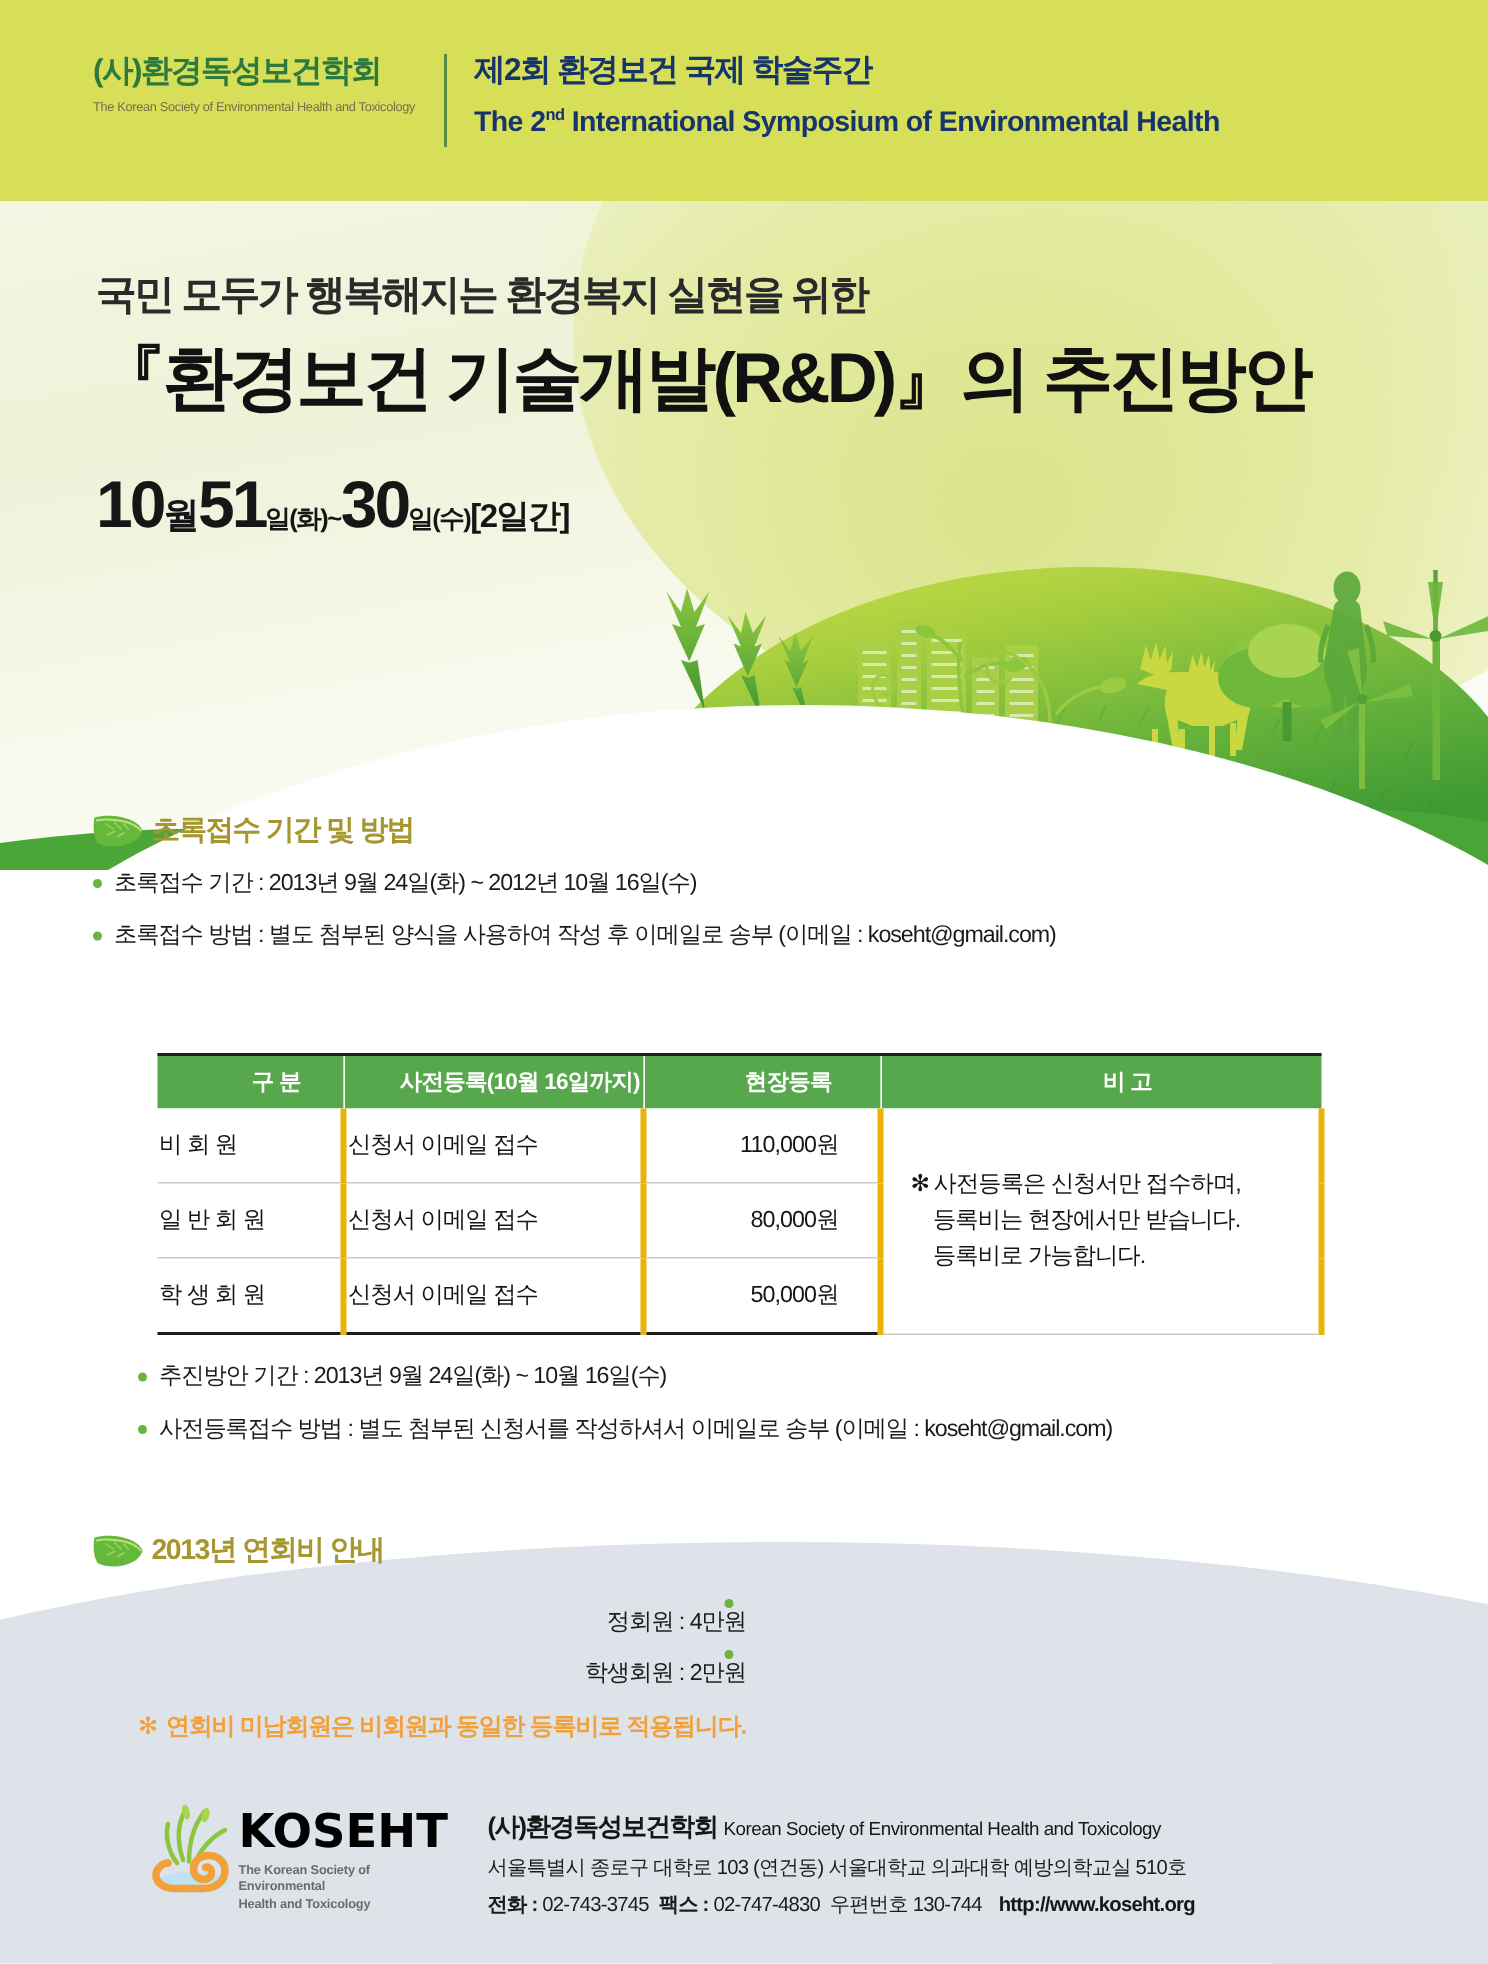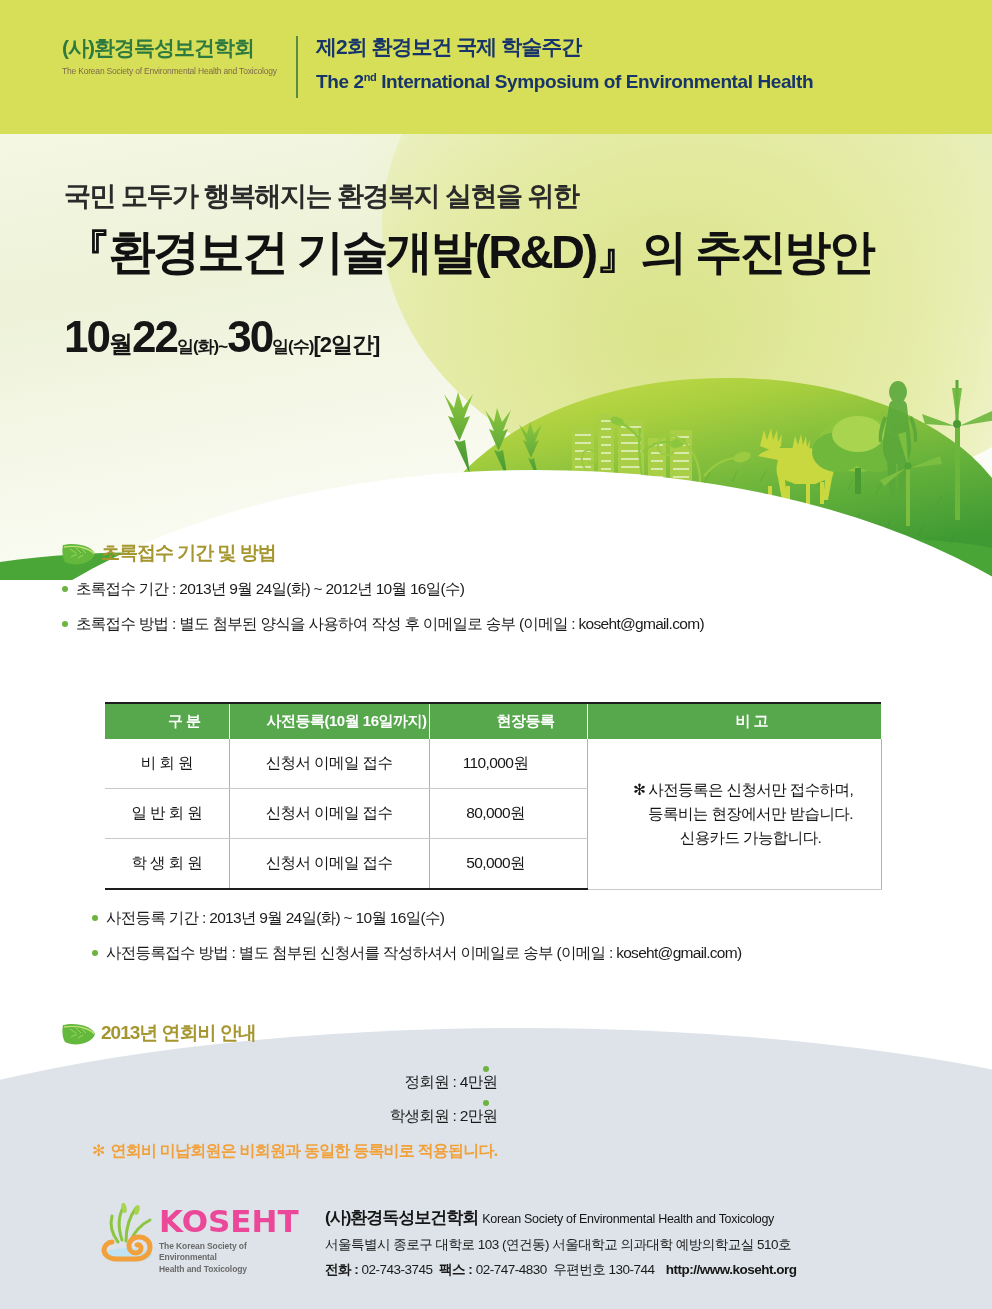--- a/index.html
+++ b/index.html
@@ -147,23 +147,23 @@
     background:#57a84d;color:#ffffff;
     font-size:15px;font-weight:bold;letter-spacing:-.5px;
     height:33px;text-align:center;vertical-align:middle;
     border-right:1px solid #ffffff;
     padding-left:36px;
   }
   table.reg thead th:last-child{border-right:none;}
   table.reg thead tr{border-top:2px solid #1d1d1d;}
   table.reg tbody td{
     height:47px;font-size:15.5px;color:#151515;letter-spacing:-.6px;
-    text-align:center;vertical-align:middle;
+    vertical-align:middle;
     border-bottom:1px solid #c9c9c9;
-    border-right:1px solid #eab308;
+    border-right:4px solid #eab308;
     background:#ffffff;
   }
   table.reg tbody tr:last-child td{border-bottom:2px solid #1d1d1d;}
   td.price{text-align:right;padding-right:26px;}
   td.note{
     text-align:left;padding:0 0 0 18px;font-size:14px;line-height:1.55;
     letter-spacing:-.6px;white-space:nowrap;border-right:none;
     border-bottom:none;
   }
   table.reg tbody tr:last-child td.note{border-bottom:2px solid #1d1d1d;}
@@ -184,21 +184,21 @@
     position:absolute;left:0;top:1192px;width:992px;height:117px;z-index:9;
     display:flex;align-items:flex-start;
   }
   .logo-wrap{
     margin-left:100px;margin-top:8px;width:205px;flex:0 0 auto;
     display:flex;align-items:flex-start;
   }
   .logo-mark{width:56px;height:64px;flex:0 0 auto;}
   .logo-text{margin-left:3px;padding-top:6px;}
   .logo-word{
-    font-size:31px;font-weight:bold;color:#ec4899;letter-spacing:0px;
+    font-size:31px;font-weight:bold;color:#000000;letter-spacing:0px;
     line-height:1;font-family:"DejaVu Sans",sans-serif;
   }
   .logo-tag{
     margin-top:4px;font-size:8.5px;font-weight:bold;color:#6b6b6b;
     line-height:1.35;letter-spacing:-.1px;
   }
   .addr{margin-left:20px;margin-top:14px;white-space:nowrap;}
   .addr-l1{font-size:17px;font-weight:bold;color:#161616;letter-spacing:-1px;}
   .addr-l1 .en{font-size:12.5px;font-weight:normal;letter-spacing:-.3px;margin-left:4px;}
   .addr-l2{margin-top:7px;font-size:13.5px;color:#1b1b1b;letter-spacing:-.5px;}
@@ -434,21 +434,21 @@
   </div>
 
   <div class="content">
 
     <div class="headline">
       <div class="head-sub">국민 모두가 행복해지는 환경복지 실현을 위한</div>
       <div class="head-main">『환경보건 기술개발(R&amp;D)』의 추진방안</div>
     </div>
 
     <div class="dateline">
-      <span class="d-big">10</span><span class="d-mid">월</span><span class="d-big">22</span><span class="d-sm">일(화)~</span><span class="d-big">30</span><span class="d-sm">일(수)</span><span class="d-brk">[2일간]</span>
+      <span class="d-big">10</span><span class="d-mid">월</span><span class="d-big">51</span><span class="d-sm">일(화)~</span><span class="d-big">30</span><span class="d-sm">일(수)</span><span class="d-brk">[2일간]</span>
     </div>
 
     <div class="sec" style="left:62px;top:540px;">
       <div class="sec-head">
         <svg class="leaf" viewBox="0 0 34 25">
           <path d="M1 3 C12 0 30 3 33 12 C30 22 12 25 3 20 C0 15 0 8 1 3 Z" fill="#64b93c"></path>
           <path d="M2 5 C14 3 28 6 32 12" stroke="#bfe07a" stroke-width="1.3" fill="none"></path>
           <path d="M8 7 L14 11 M14 6 L19 11 M20 7 L24 11 M9 15 L15 12 M16 16 L21 13" stroke="#9ad45e" stroke-width="1" fill="none"></path>
         </svg>
         <span class="sec-title">초록접수 기간 및 방법</span>
@@ -484,41 +484,41 @@
             </tr>
           </thead>
           <tbody>
             <tr>
               <td>비  회  원</td>
               <td>신청서 이메일 접수</td>
               <td class="price">110,000원</td>
               <td class="note" rowspan="3">
                 <span class="note-ast">✻</span><span>사전등록은 신청서만 접수하며,</span>
                 <span class="note-ind">등록비는 현장에서만 받습니다.</span>
-                <span class="note-ind">신용카드 가능합니다.</span>
+                <span class="note-ind">등록비로 가능합니다.</span>
               </td>
             </tr>
             <tr>
               <td>일 반 회 원</td>
               <td>신청서 이메일 접수</td>
               <td class="price">80,000원</td>
             </tr>
             <tr>
               <td>학 생 회 원</td>
               <td>신청서 이메일 접수</td>
               <td class="price">50,000원</td>
             </tr>
           </tbody>
         </table>
       </div>
 
       <div class="bullets" style="margin-left:30px;margin-top:18px;">
         <div class="bline">
           <span class="dot"></span>
-          <span>사전등록 기간 : 2013년 9월 24일(화) ~ 10월 16일(수)</span>
+          <span>추진방안 기간 : 2013년 9월 24일(화) ~ 10월 16일(수)</span>
         </div>
         <div class="bline">
           <span class="dot"></span>
           <span>사전등록접수 방법 : 별도 첨부된 신청서를 작성하셔서 이메일로 송부 (이메일 : koseht@gmail.com)</span>
         </div>
       </div>
     </div>
 
     <div class="sec" style="left:62px;top:1020px;">
       <div class="sec-head">

